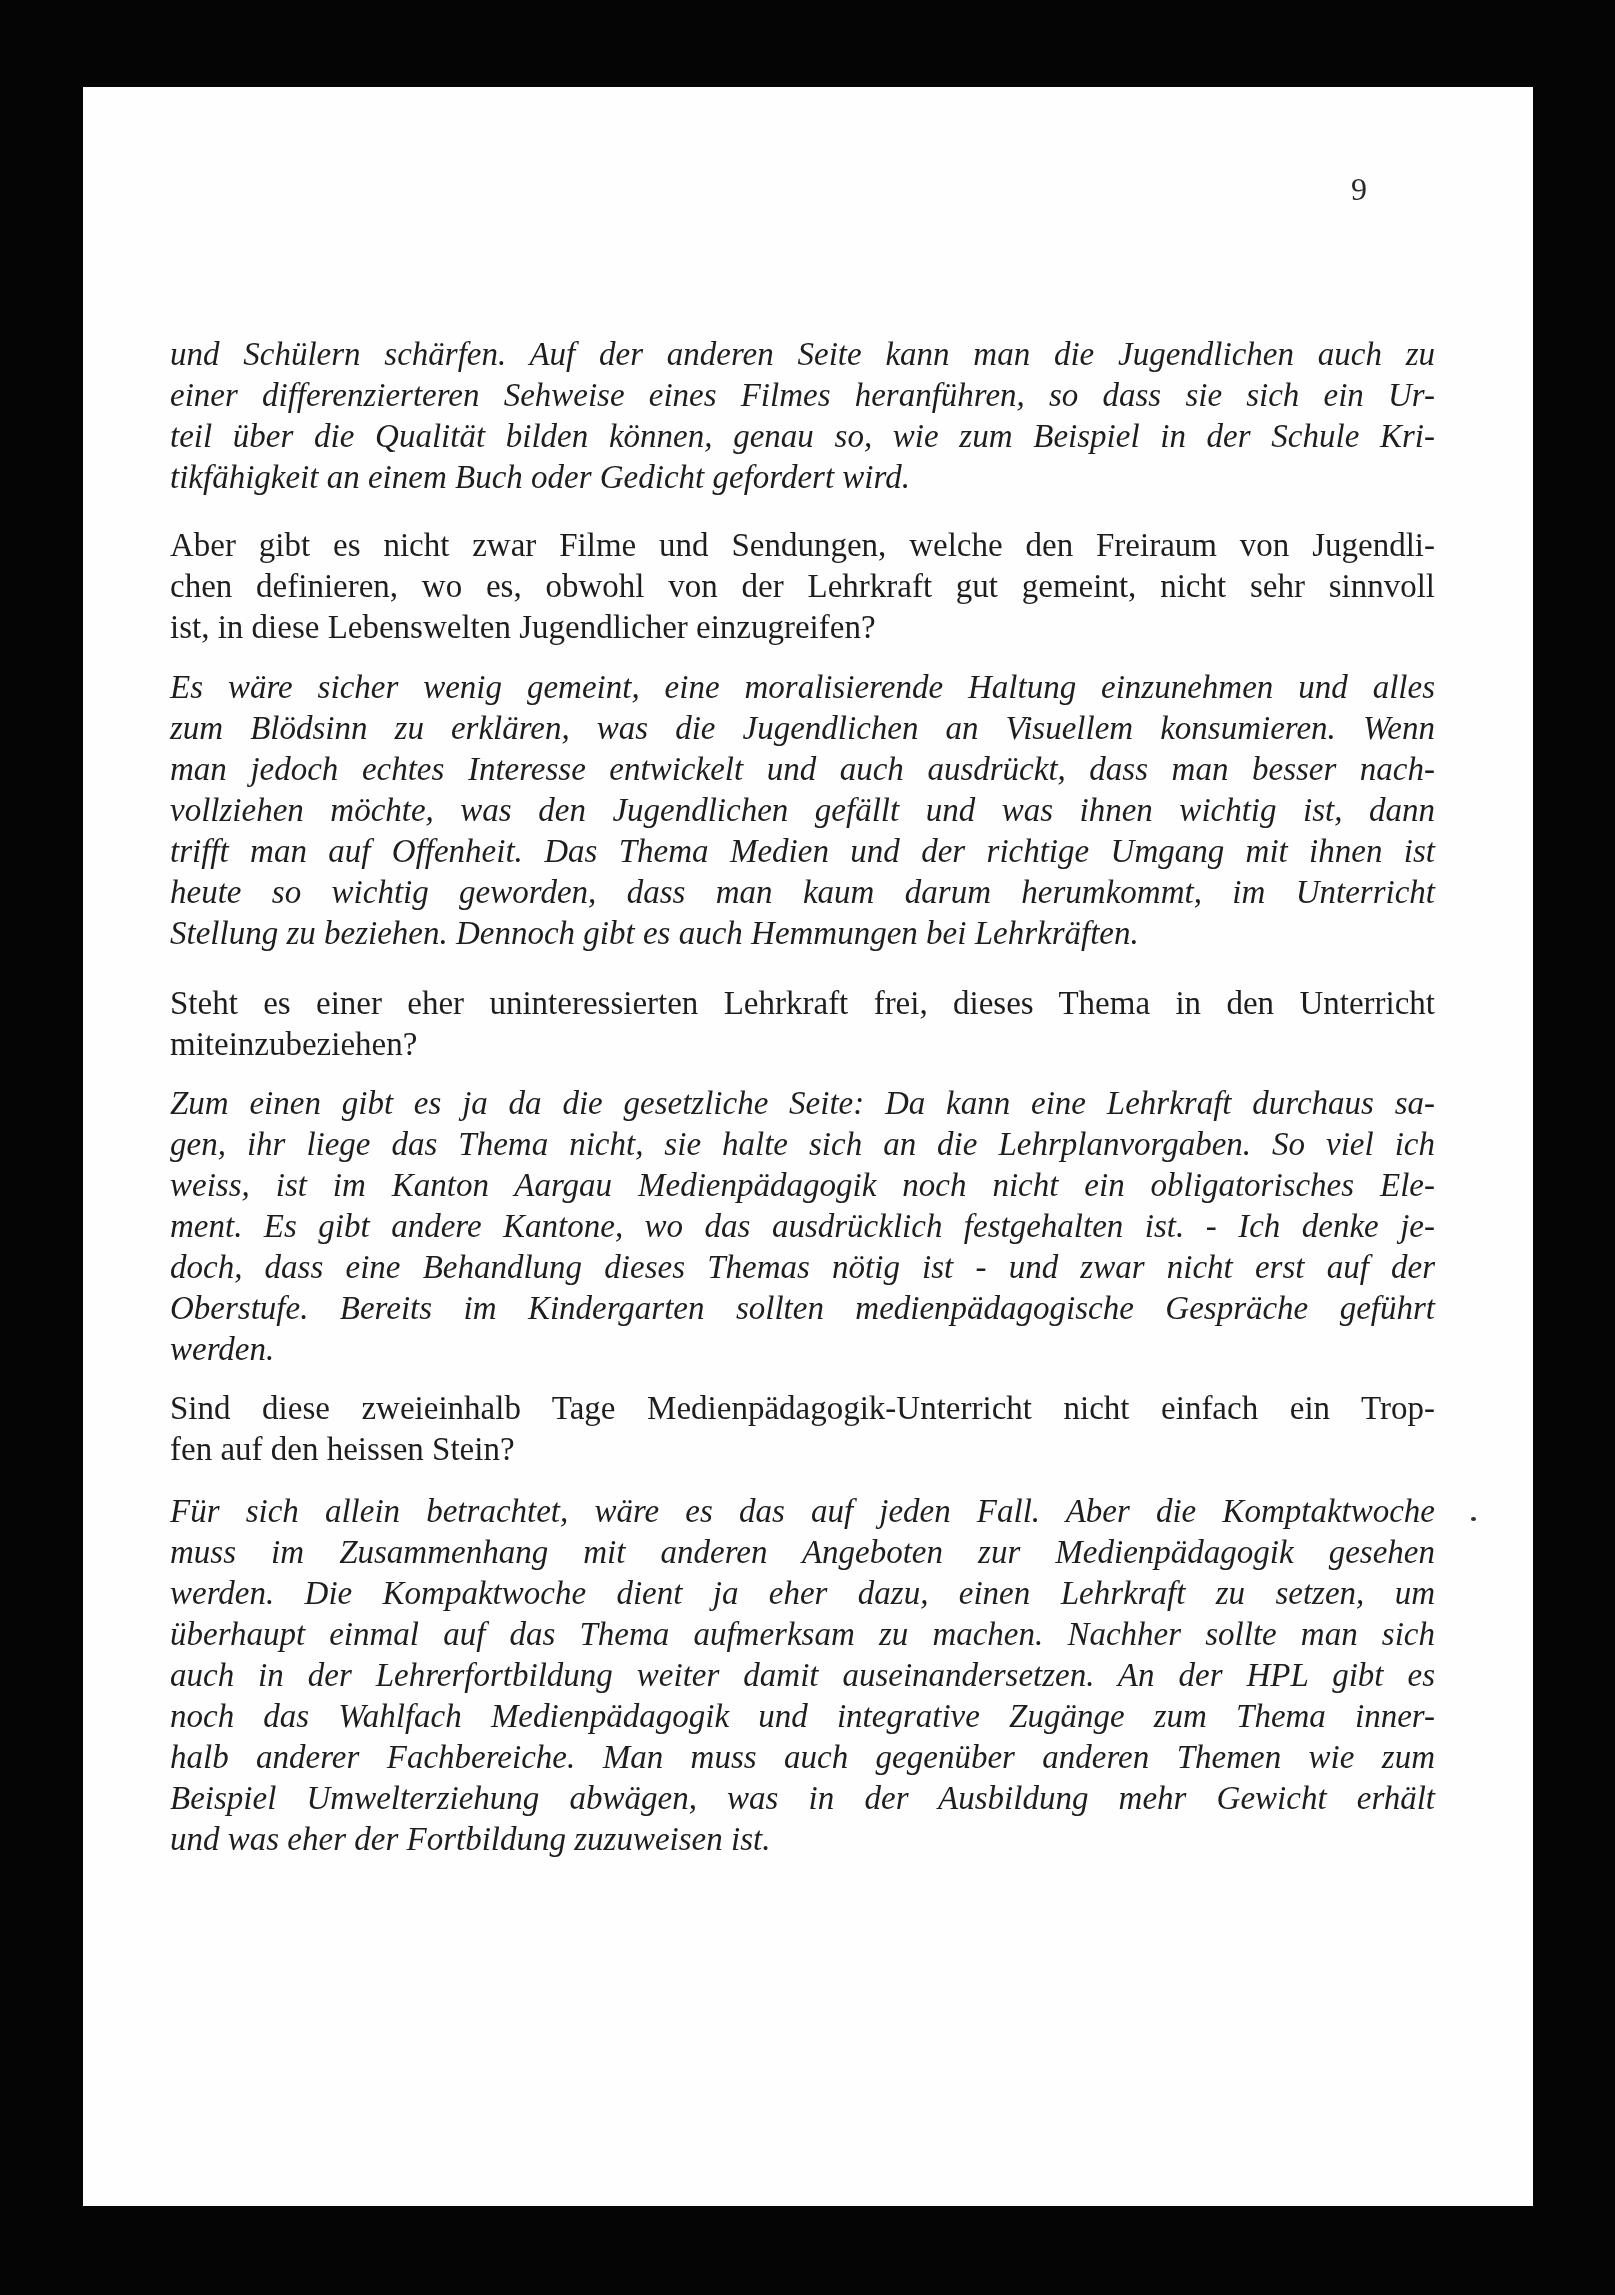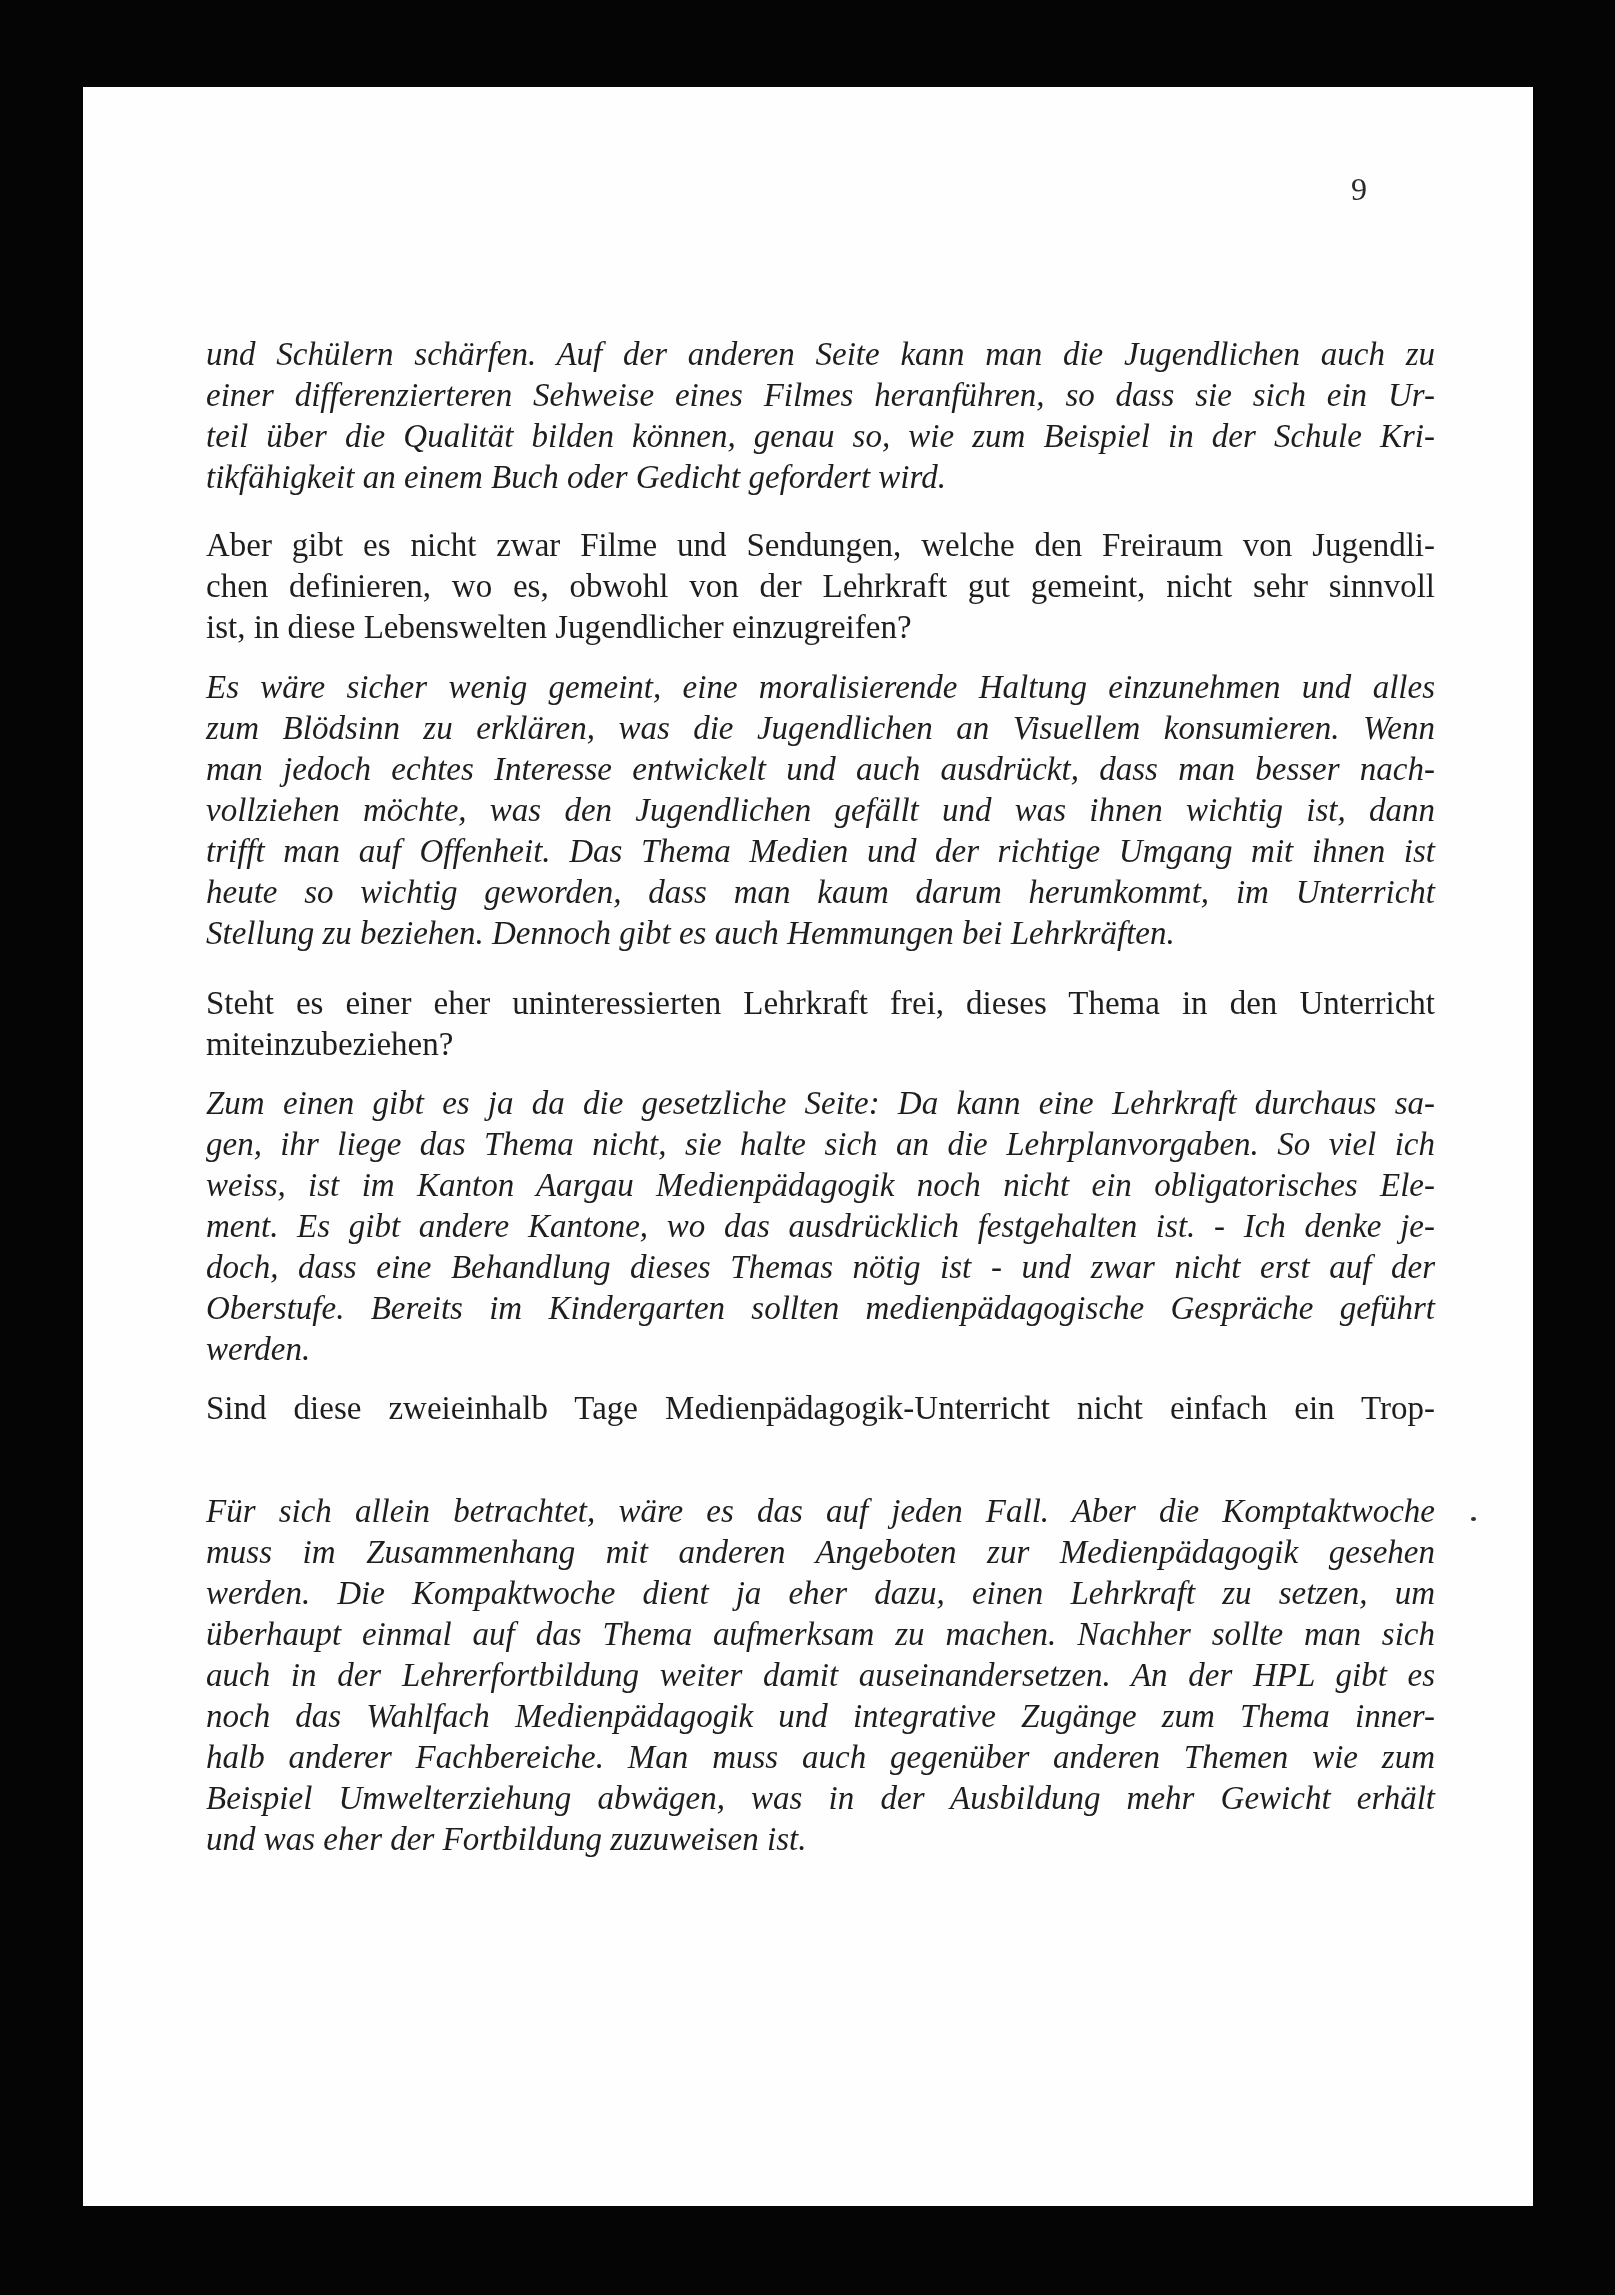--- a/index.html
+++ b/index.html
@@ -13,21 +13,21 @@
   .page-number {
     position:absolute; left:1351px; top:171px;
     font-family:"Liberation Serif", "DejaVu Serif", serif; font-size:32px; color:#2a2a2a;
   }
   .text-block {
     position:absolute; left:170px; width:1265px;
     font-family:"Liberation Serif", "DejaVu Serif", serif; font-size:33px; color:#1e1e1e;
   }
   .para { position:absolute; left:0; width:1265px; }
   .line { height:41px; line-height:41px; white-space:nowrap; display:block; }
-  .justify .line { text-align:justify; text-align-last:justify;margin-left:36px; }
+  .justify .line { text-align:justify; text-align-last:justify; }
   .line.last { text-align-last:left !important; }
   .italic { font-style:italic; }
   .speck {
     position:absolute; left:1471px; top:1517px; width:4.8px; height:4px;
     background:#3a2a22; border-radius:50%;
   }
 </style>
 </head>
 <body>
 
@@ -70,20 +70,21 @@
     <span class="line">gen, ihr liege das Thema nicht, sie halte sich an die Lehrplanvorgaben. So viel ich</span>
     <span class="line">weiss, ist im Kanton Aargau Medienpädagogik noch nicht ein obligatorisches Ele-</span>
     <span class="line">ment. Es gibt andere Kantone, wo das ausdrücklich festgehalten ist. - Ich denke je-</span>
     <span class="line">doch, dass eine Behandlung dieses Themas nötig ist - und zwar nicht erst auf der</span>
     <span class="line">Oberstufe. Bereits im Kindergarten sollten medienpädagogische Gespräche geführt</span>
     <span class="line last">werden.</span>
   </div>
 
   <div class="para justify" style="top:1388px;">
     <span class="line">Sind diese zweieinhalb Tage Medienpädagogik-Unterricht nicht einfach ein Trop-</span>
+    <span class="line last">fen auf den heissen Stein?</span>
   </div>
 
   <div class="para justify italic" style="top:1491px;">
     <span class="line">Für sich allein betrachtet, wäre es das auf jeden Fall. Aber die Komptaktwoche</span>
     <span class="line">muss im Zusammenhang mit anderen Angeboten zur Medienpädagogik gesehen</span>
     <span class="line">werden. Die Kompaktwoche dient ja eher dazu, einen Lehrkraft zu setzen, um</span>
     <span class="line">überhaupt einmal auf das Thema aufmerksam zu machen. Nachher sollte man sich</span>
     <span class="line">auch in der Lehrerfortbildung weiter damit auseinandersetzen. An der HPL gibt es</span>
     <span class="line">noch das Wahlfach Medienpädagogik und integrative Zugänge zum Thema inner-</span>
     <span class="line">halb anderer Fachbereiche. Man muss auch gegenüber anderen Themen wie zum</span>

